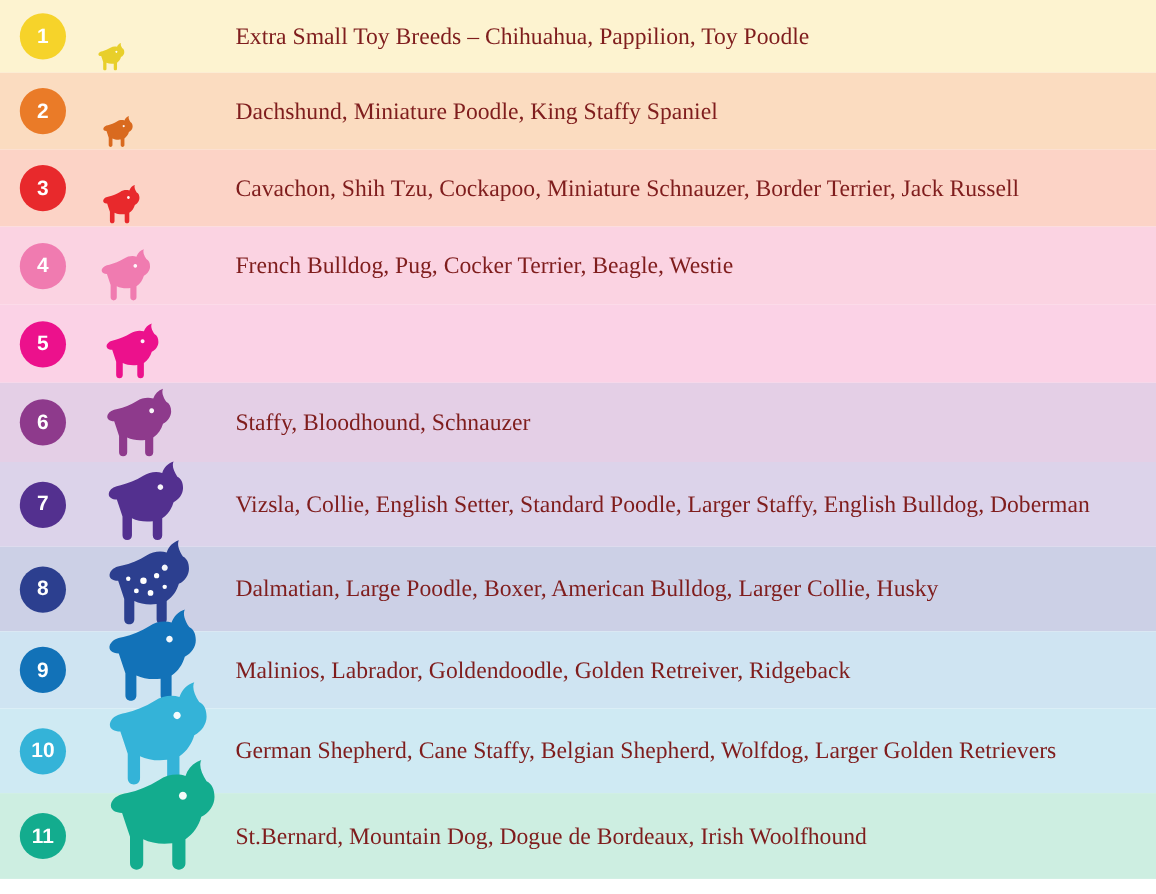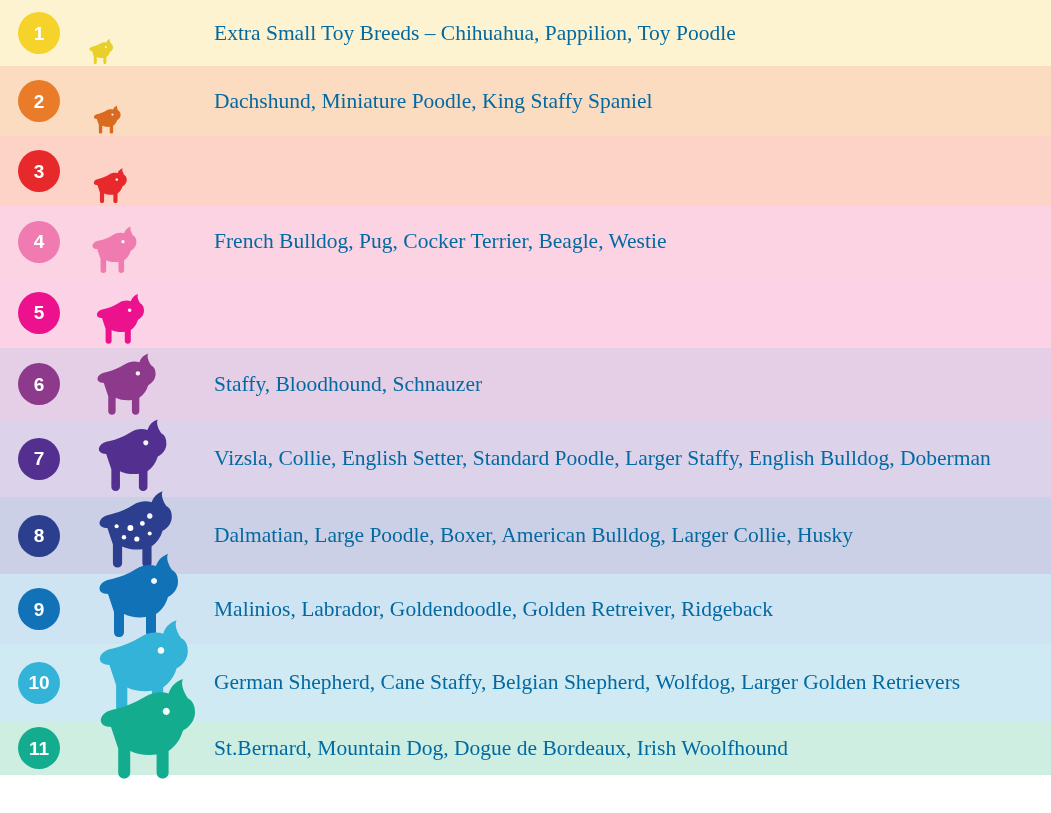--- a/index.html
+++ b/index.html
@@ -58,21 +58,21 @@
     box-sizing: border-box;
   }
   .icon-wrap svg {
     display: block;
   }
   .label {
     flex: 1 1 auto;
     padding-left: 0px;
     padding-right: 8px;
     font-size: 21.5px;
-    color: #0369a1;
+    color: #7f1d1d;
     font-family: "Liberation Serif", serif;
     white-space: nowrap;
     overflow: hidden;
   }
   .spacer-bottom {
     width: 1051px;
     background: #ffffff;
   }
 </style>
 </head>
@@ -151,20 +151,21 @@
                L58,88 C58,91 60,93 63,93 C66,93 68,91 68,88 L68,70
                C74,66 78,60 80,53
                C86,50 90,44 90,38
                C90,32 88,28 84,26 Z"></path>
 
       <path d="M66,34 a3,3 0 1,0 0.1,0" fill="#ffffff" opacity="0.95"></path>
     </g>
 
   </svg>
       </div>
+      <div class="label">Cavachon, Shih Tzu, Cockapoo, Miniature Schnauzer, Border Terrier, Jack Russell</div>
     </div>
     <div class="row" style="background: rgb(251, 211, 226); height: 71px;">
       <div class="badge-wrap">
         <div class="badge" style="background: rgb(240, 123, 176);">4</div>
       </div>
       <div class="icon-wrap" style="height: 71px; align-items: flex-end;">
   <svg width="68" height="56" viewBox="0 0 100 100" aria-hidden="true">
     <g fill="#f07bb0">
       <path d="M84,26 C80,20 78,14 80,10 C74,12 70,16 68,22
                C62,20 54,21 48,25
@@ -347,21 +348,21 @@
                C86,50 90,44 90,38
                C90,32 88,28 84,26 Z"></path>
       M20,40 C6,30 2,16 10,10 C12,22 18,30 26,36 Z
       <path d="M66,34 a3,3 0 1,0 0.1,0" fill="#ffffff" opacity="0.95"></path>
     </g>
 
   </svg>
       </div>
       <div class="label">German Shepherd, Cane Staffy, Belgian Shepherd, Wolfdog, Larger Golden Retrievers</div>
     </div>
-    <div class="row" style="background: rgb(205, 238, 225); height: 54px;">
+    <div class="row" style="background: rgb(205, 238, 225); height: 78px;">
       <div class="badge-wrap">
         <div class="badge" style="background: rgb(19, 172, 142);">11</div>
       </div>
       <div class="icon-wrap" style="height: 78px; align-items: flex-end;">
   <svg width="136" height="120" viewBox="0 0 100 100" aria-hidden="true">
     <g fill="#13ac8e">
       <path d="M84,26 C80,20 78,14 80,10 C74,12 70,16 68,22
                C62,20 54,21 48,25
                C40,30 32,33 24,35
                C18,36 14,38 12,42

